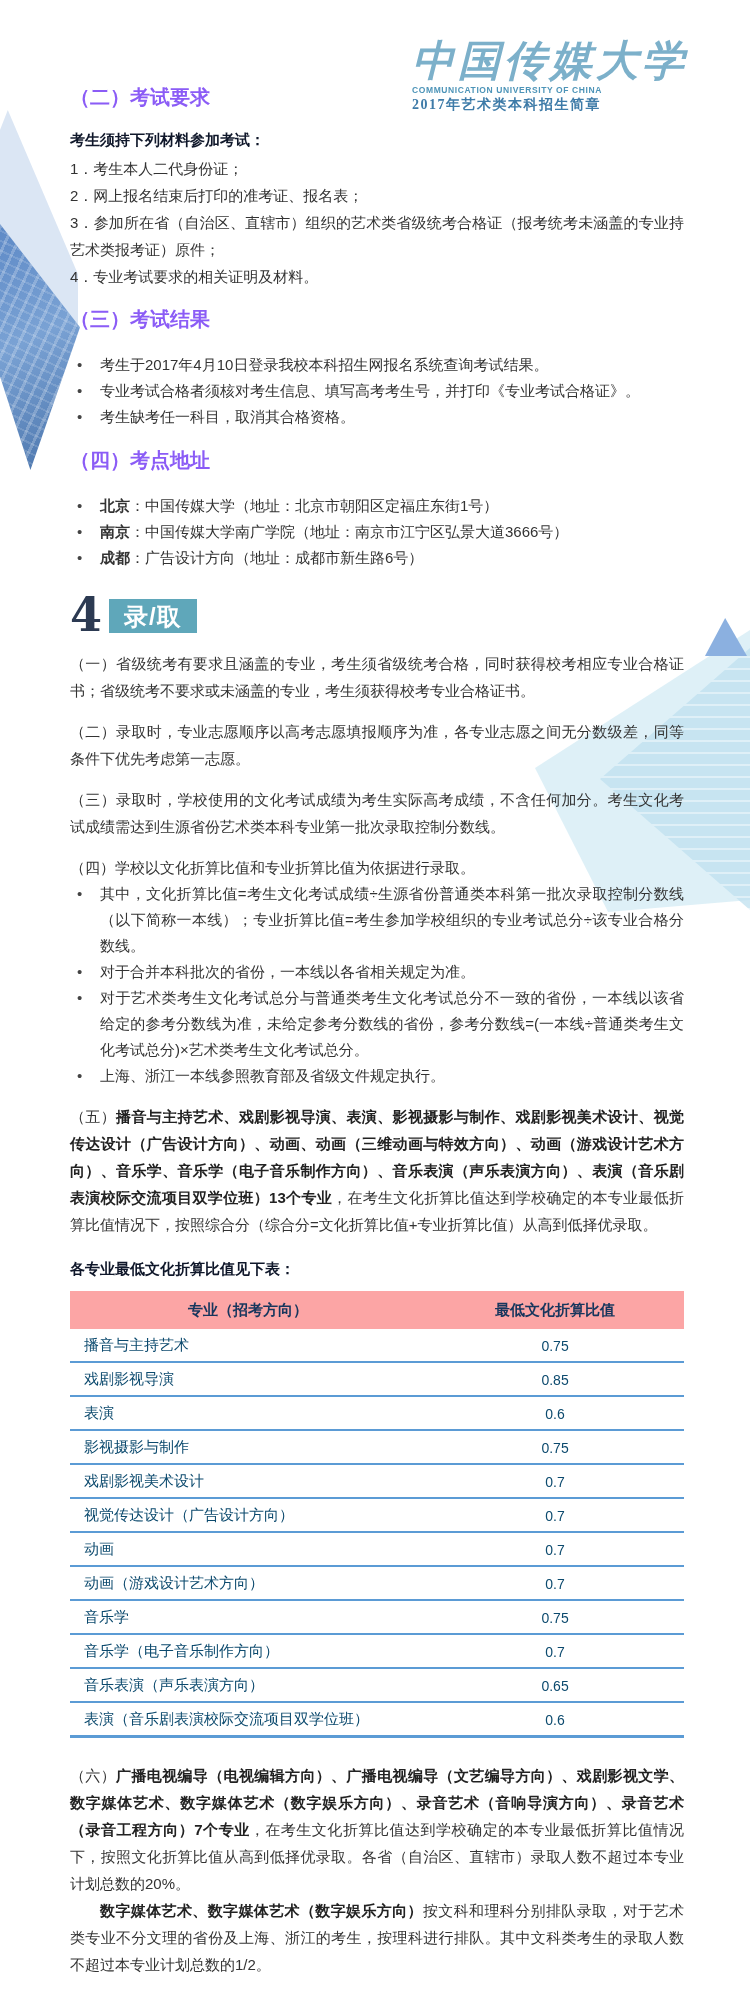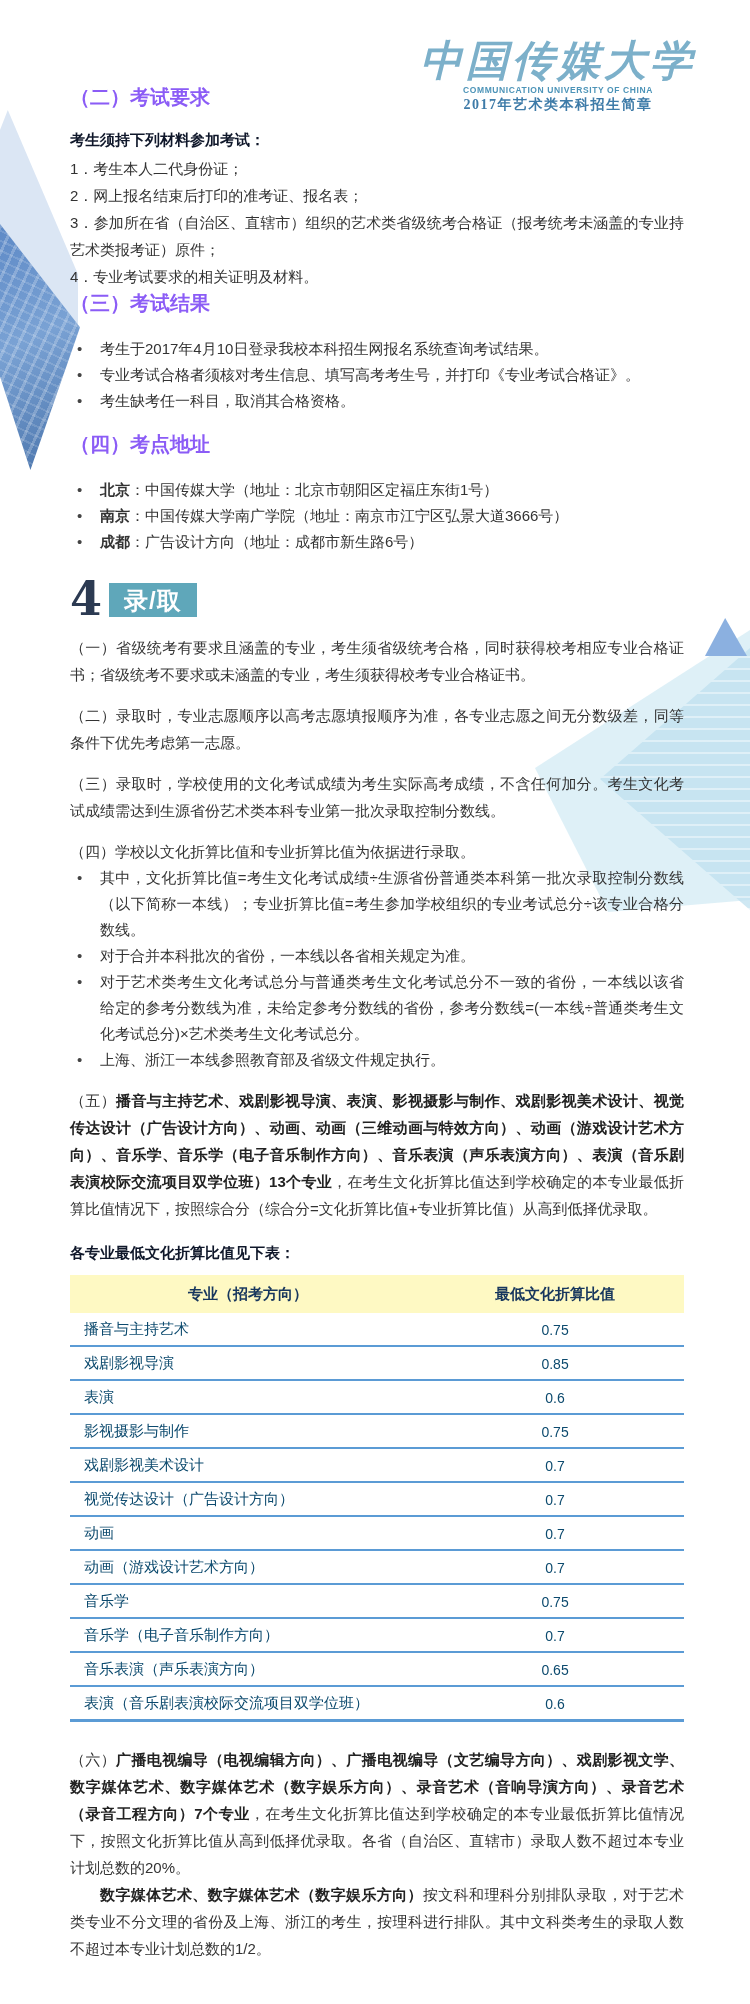--- a/index.html
+++ b/index.html
@@ -34,39 +34,39 @@
       repeating-linear-gradient(0deg,rgba(255,255,255,.5) 0 2px,rgba(255,255,255,0) 2px 12px),
       #bfe0ef;
     clip-path:polygon(100% 0%,100% 100%,0% 50%);
     opacity:.75;
   }
   .deco-right-tri{
     right:3px;top:618px;width:42px;height:38px;background:#8bb0e0;
     clip-path:polygon(48% 0%,100% 100%,0% 100%);
   }
   
-  .logo{position:absolute;top:40px;right:54px;text-align:center;line-height:1;}
+  .logo{position:absolute;top:40px;right:62px;text-align:left;line-height:1;}
   .logo-cn{
     font-family:"DejaVu Serif","Liberation Serif",serif;
     font-style:italic;font-weight:700;font-size:42px;letter-spacing:4px;
     color:#7cb0ca;white-space:nowrap;
   }
   .logo-en{
     margin-top:4px;font-size:8.5px;font-weight:700;letter-spacing:.6px;
     color:#4d94b8;white-space:nowrap;
   }
   .logo-sub{
     margin-top:3px;font-family:"Liberation Serif","DejaVu Serif",serif;
     font-size:14px;font-weight:700;letter-spacing:1.5px;color:#3e7ba8;white-space:nowrap;
   }
   
   #content{position:relative;padding:0 66px 0 70px;}
   .sec-heading{font-size:20px;font-weight:700;color:#8b5cf6;margin:0;}
   #sec2-title{margin-top:84px;}
-  #sec3-title{}
+  #sec3-title{margin-top:16px;}
   #sec4-title{margin-top:17px;}
   .blue-bold{color:#0f172a;font-weight:700;font-size:15px;margin:20px 0 0;}
   .plain-list{margin:5px 0 0;}
   .plain-list div{font-size:15px;line-height:27px;text-align:justify;}
   .bullets{margin:19px 0 0;}
   .bullet-item{position:relative;padding-left:30px;font-size:15px;line-height:26px;text-align:justify;}
   .blt{position:absolute;left:7px;top:0;color:#444;}
   .city{font-weight:700;}
   
   .adm-heading{margin:24px 0 0;display:flex;align-items:center;}
@@ -81,21 +81,21 @@
   .para{font-size:15px;line-height:27px;text-align:justify;margin:14px 0 0;}
   .para b{font-weight:700;color:#222;}
   .tight{margin-top:0;}
   .indent{text-indent:2em;}
   
   .table-intro{margin:22px 0 0;}
   table#conv-table{
     width:100%;border-collapse:collapse;margin-top:12px;table-layout:fixed;
   }
   #conv-table th{
-    background:#fef9c3;color:#17365d;font-size:15px;font-weight:700;
+    background:#fca5a5;color:#17365d;font-size:15px;font-weight:700;
     text-align:center;padding:10px 0 9px;border:none;
   }
   #conv-table th:first-child{width:58%;}
   #conv-table td{
     font-size:15px;color:#0c4a6e;padding:7px 0 6px;
     border-bottom:2px solid #5b9bd5;
   }
   #conv-table td:first-child{padding-left:14px;text-align:left;}
   #conv-table td:last-child{text-align:center;font-size:14px;}
   #conv-table tbody tr:last-child td{border-bottom:3px solid #5b9bd5;}

